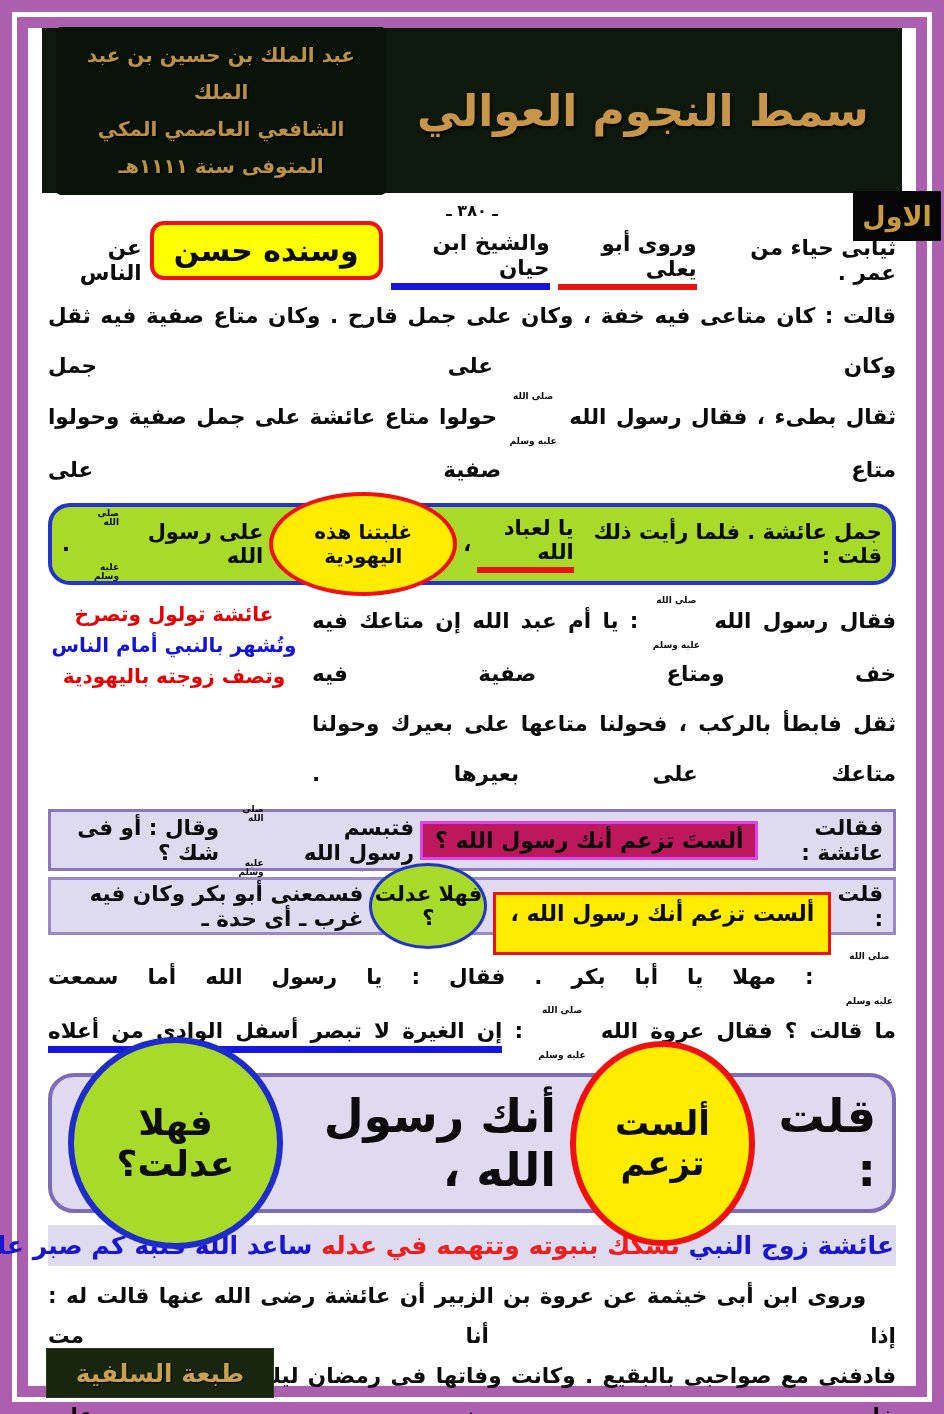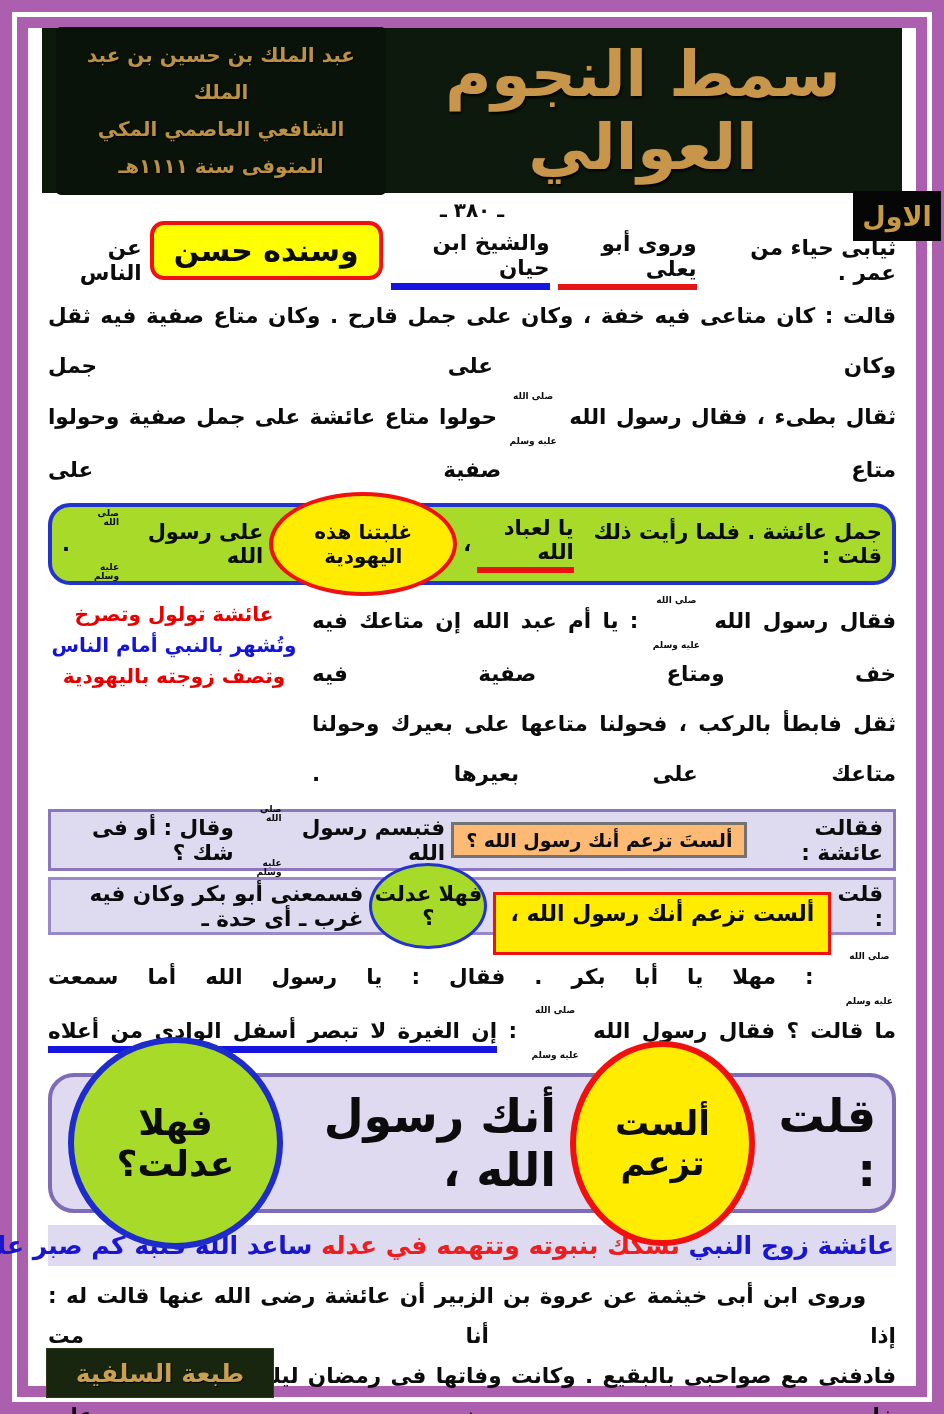--- a/index.html
+++ b/index.html
@@ -5,25 +5,25 @@
   html,body{margin:0;padding:0;background:#fff;}
   *{box-sizing:border-box;}
   body{font-family:"DejaVu Sans",sans-serif;}
 
   .root{position:relative;width:944px;height:1414px;background:#ab5fae;padding:12px;overflow:hidden;}
   .mid{height:100%;border:5px solid #ffffff;}
   .page{height:100%;border:11px solid #ab5fae;background:#ffffff;padding:0 20px;position:relative;overflow:visible;color:#0c0c0c;}
 
   
   .cover{height:165px;margin:0 -6px;background:#0d190d;background:radial-gradient(ellipse at 40% 40%, #15261three 0%, #0d190d 100%);display:flex;align-items:center;gap:12px;padding:8px 14px;}
-  .cover-title{flex:1;text-align:center;font-size:63px;font-weight:800;color:#c8964a;text-shadow:1px 2px 3px #000,0 0 1px #6b4d1c;letter-spacing:1px;}
+  .cover-title{flex:1;text-align:center;font-size:44px;font-weight:800;color:#c8964a;text-shadow:1px 2px 3px #000,0 0 1px #6b4d1c;letter-spacing:1px;}
   .cover-author{width:330px;background:#0a130a;border-radius:5px;padding:10px 8px;text-align:center;color:#bb9146;font-size:20px;font-weight:700;line-height:1.85;text-shadow:1px 1px 2px #000;}
 
   
-  .metarow{height:34px;display:flex;align-items:center;justify-content:center;font-size:20px;font-weight:700;}
+  .metarow{height:34px;display:flex;align-items:center;justify-content:center;font-size:16px;font-weight:700;}
   .volbox{position:absolute;right:3px;top:191px;width:88px;height:50px;background:#060606;color:#c79a3f;display:flex;align-items:center;justify-content:center;font-size:27px;font-weight:800;z-index:6;text-shadow:1px 1px 2px #000;}
 
   
   .tl{font-size:21.5px;font-weight:700;}
   .just{text-align:justify;text-align-last:justify;}
   .lh50{line-height:50px;}
   .lh41{line-height:40px;}
   .ind{text-indent:30px;}
   .flexline{display:flex;align-items:center;justify-content:space-between;gap:8px;}
 
@@ -44,21 +44,21 @@
   .cols{display:flex;gap:12px;margin-top:10px;}
   .cols .paracol{flex:1;}
   .sidenote{width:252px;text-align:center;font-size:20px;font-weight:800;line-height:1.55;padding-top:4px;}
   .sidenote .red{color:#e80000;display:block;}
   .sidenote .blue{color:#1414d8;display:block;}
 
   
   .lavbox{background:#dedaf0;border:3px solid #8a77c0;display:flex;align-items:center;justify-content:space-between;gap:6px;padding:6px 10px;font-size:21.5px;font-weight:700;}
   .lavbox1{margin-top:10px;height:62px;}
   .lavbox2{margin-top:6px;height:58px;border-color:#9a89c9;}
-  .hl-green{background:#fdba74;border:3px solid #737373;padding:4px 12px;font-size:19px;font-weight:800;white-space:nowrap;}
+  .hl-green{background:#be185d;border:3px solid #d946ef;padding:4px 12px;font-size:22px;font-weight:800;white-space:nowrap;}
   .hl-claim{background:#ffec00;border:3px solid #f01010;padding:6px 14px 26px;margin-bottom:-34px;font-size:22px;font-weight:800;white-space:nowrap;position:relative;z-index:3;}
   .oval-green-sm{flex:none;width:118px;height:86px;border-radius:50%;background:#a8da29;border:3px solid #2433cf;display:flex;align-items:center;justify-content:center;font-size:21px;font-weight:800;margin:-14px 0;z-index:4;text-align:center;}
 
   
   .callout{margin-top:14px;height:140px;background:#dfdaf0;border:4px solid #7e6cb7;border-radius:26px;display:flex;align-items:center;gap:14px;padding:0 16px;font-size:46px;font-weight:800;}
   .big-oval-yellow{flex:none;width:185px;height:205px;border-radius:50%;background:#ffec00;border:6px solid #f01010;display:flex;align-items:center;justify-content:center;font-size:34px;font-weight:800;margin:-40px 0;z-index:2;text-align:center;}
   .big-oval-green{flex:none;width:215px;height:212px;border-radius:50%;background:#a8da29;border:6px solid #1f2ccc;display:flex;align-items:center;justify-content:center;font-size:36px;font-weight:800;margin:-40px -34px -40px 0;z-index:2;text-align:center;}
 
   
   .headline{margin-top:12px;background:#dedaf0;padding:6px 2px;font-size:25px;font-weight:800;text-align:center;white-space:nowrap;}
@@ -159,21 +159,21 @@
       </div>
 
       <div class="tl just lh50" style="margin-top:16px;">
         <span class="saw">
             <span>صلى الله</span>
             <span>عليه وسلم</span>
           </span>
         <span>: مهلا يا أبا بكر . فقال : يا رسول الله أما سمعت</span>
       </div>
       <div class="tl just lh50">
-        <span>ما قالت ؟ فقال رسول الله</span>
+        <span>ما قالت ؟ فقال عروة الله</span>
         <span class="saw">
             <span>صلى الله</span>
             <span>عليه وسلم</span>
           </span>
         <span>:</span>
         <span class="u-blue">إن الغيرة لا تبصر أسفل الوادى من أعلاه</span>
       </div>
 
       <div class="callout">
         <span>قلت :</span>

